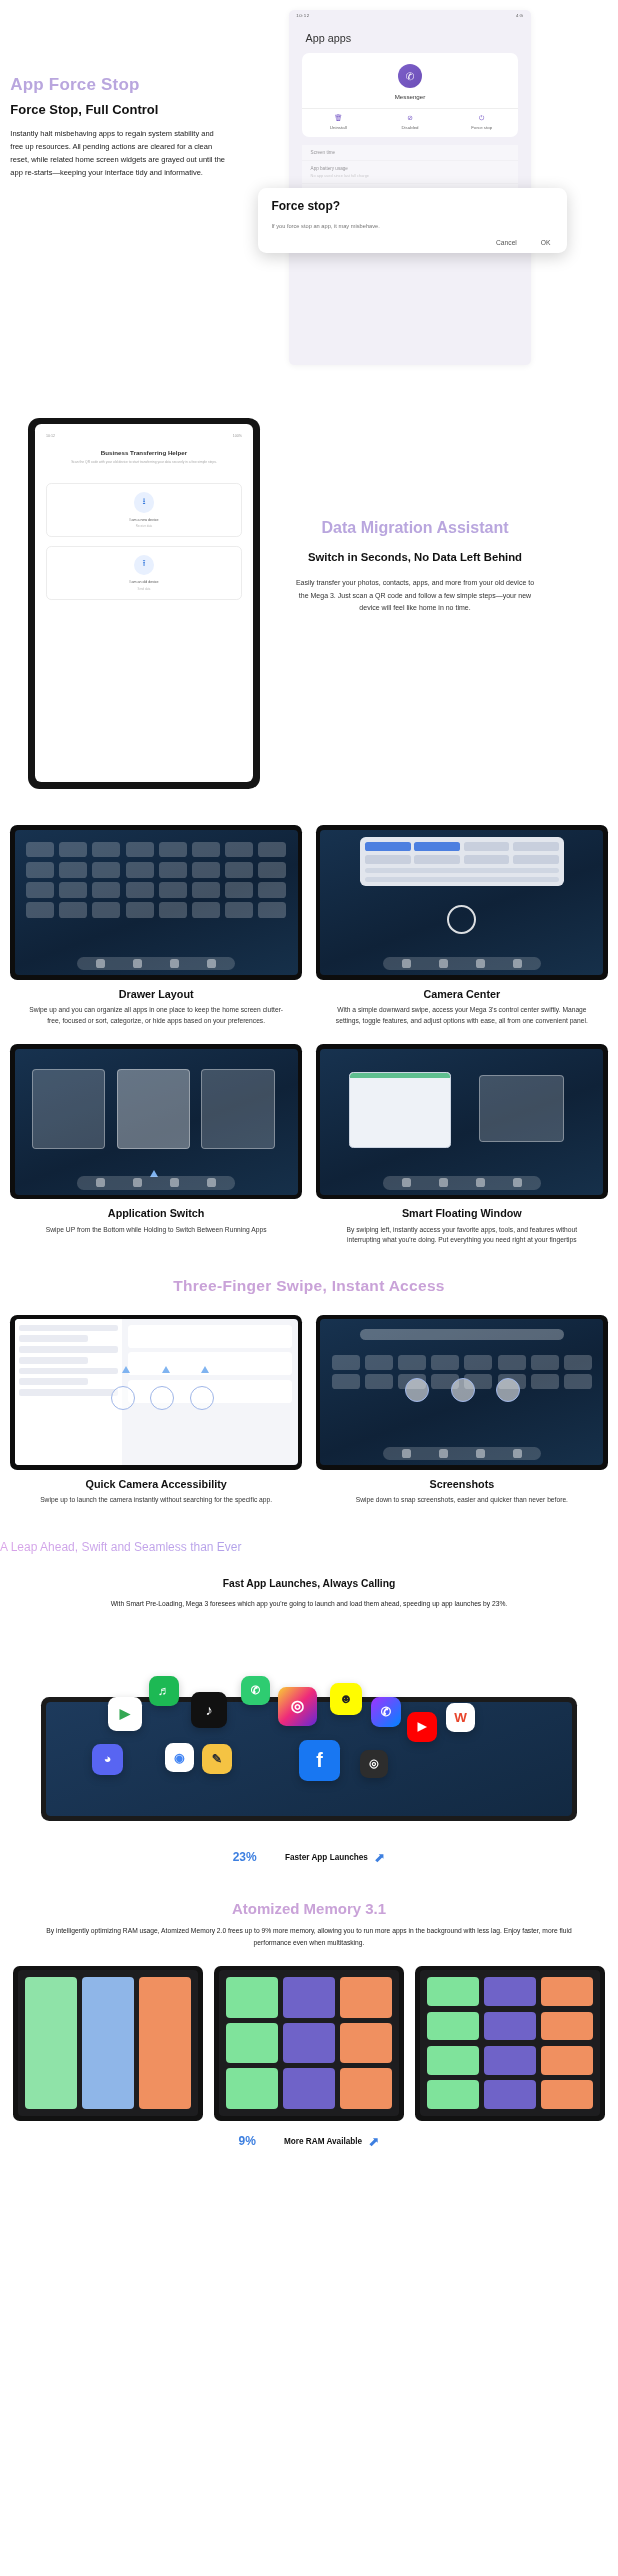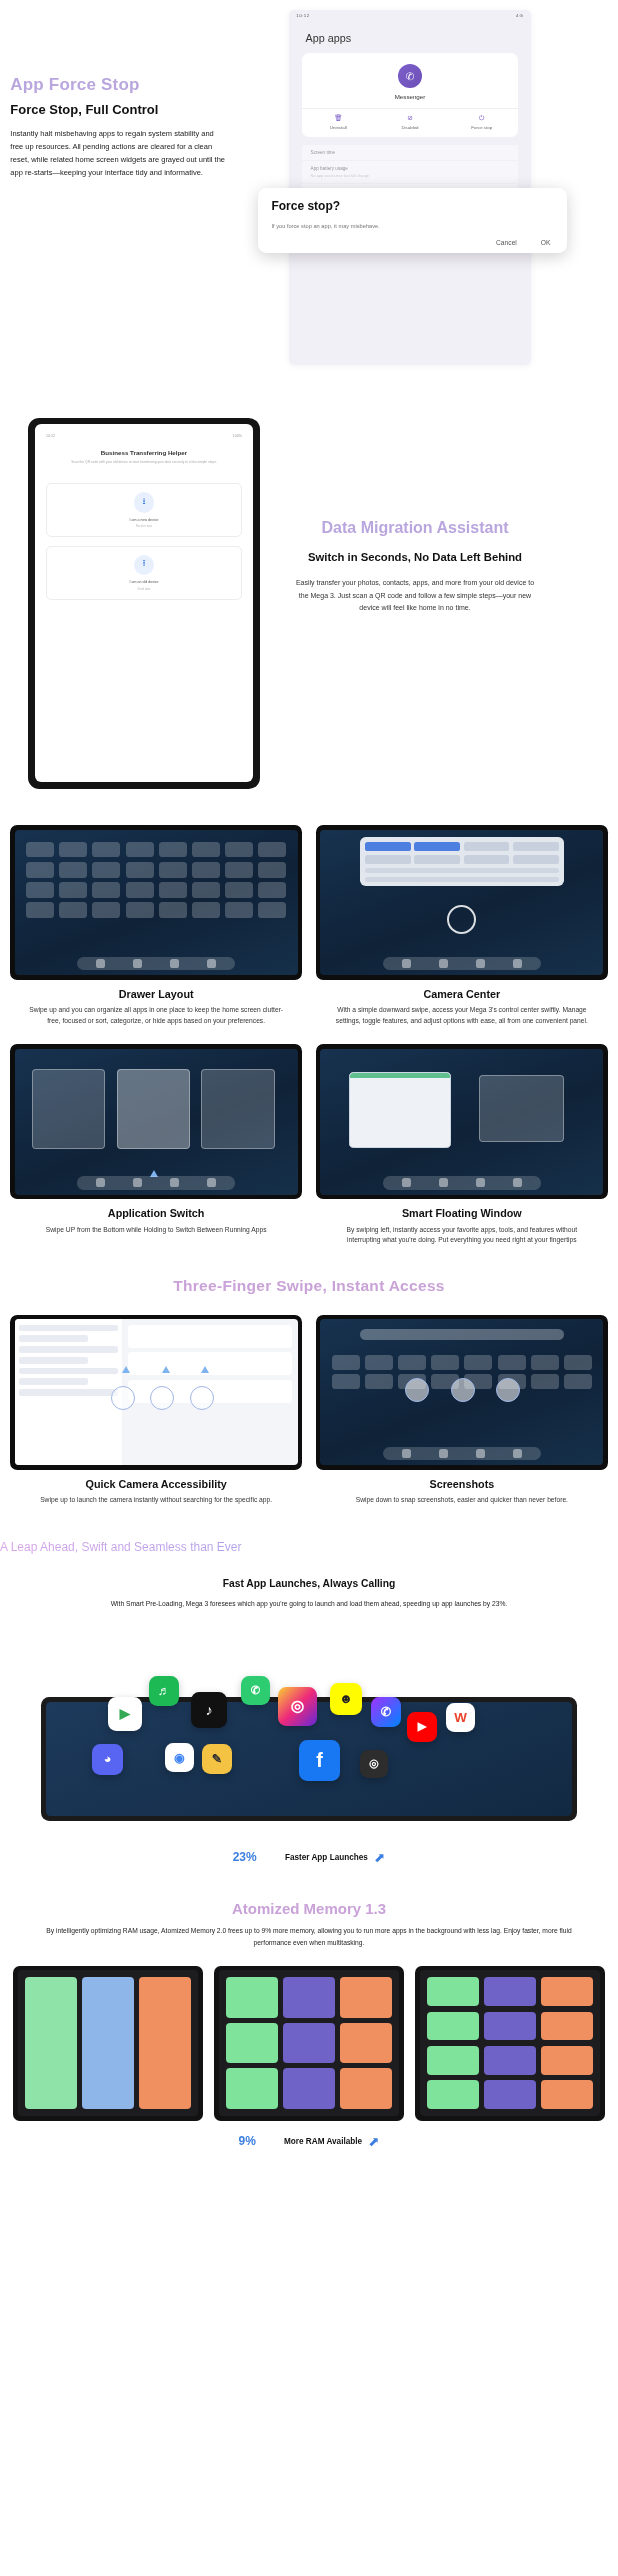--- a/index.html
+++ b/index.html
@@ -813,21 +813,21 @@
   </div>
 
   <div class="stat-line">
     <span class="stat-num">23%</span>
     <span class="stat-txt">Faster App Launches</span>
     <span class="stat-arrow">⬈</span>
   </div>
 </section>
 
 <section>
-  <div class="am-title">Atomized Memory 1.3</div>
+  <div class="am-title">Atomized Memory 3.1</div>
   <div class="am-body">By intelligently optimizing RAM usage, Atomized Memory 2.0 frees up to 9% more memory, allowing you to run more apps in the background with less lag. Enjoy faster, more fluid performance even when multitasking.</div>
 
   <div class="am-grid">
     <div class="am-shot">
       <div class="am-inner">
         <div class="am-col">
           <div class="am-blk" style="background:#8fe3a8;"></div>
         </div>
         <div class="am-col">
           <div class="am-blk" style="background:#8fb6e8;"></div>

